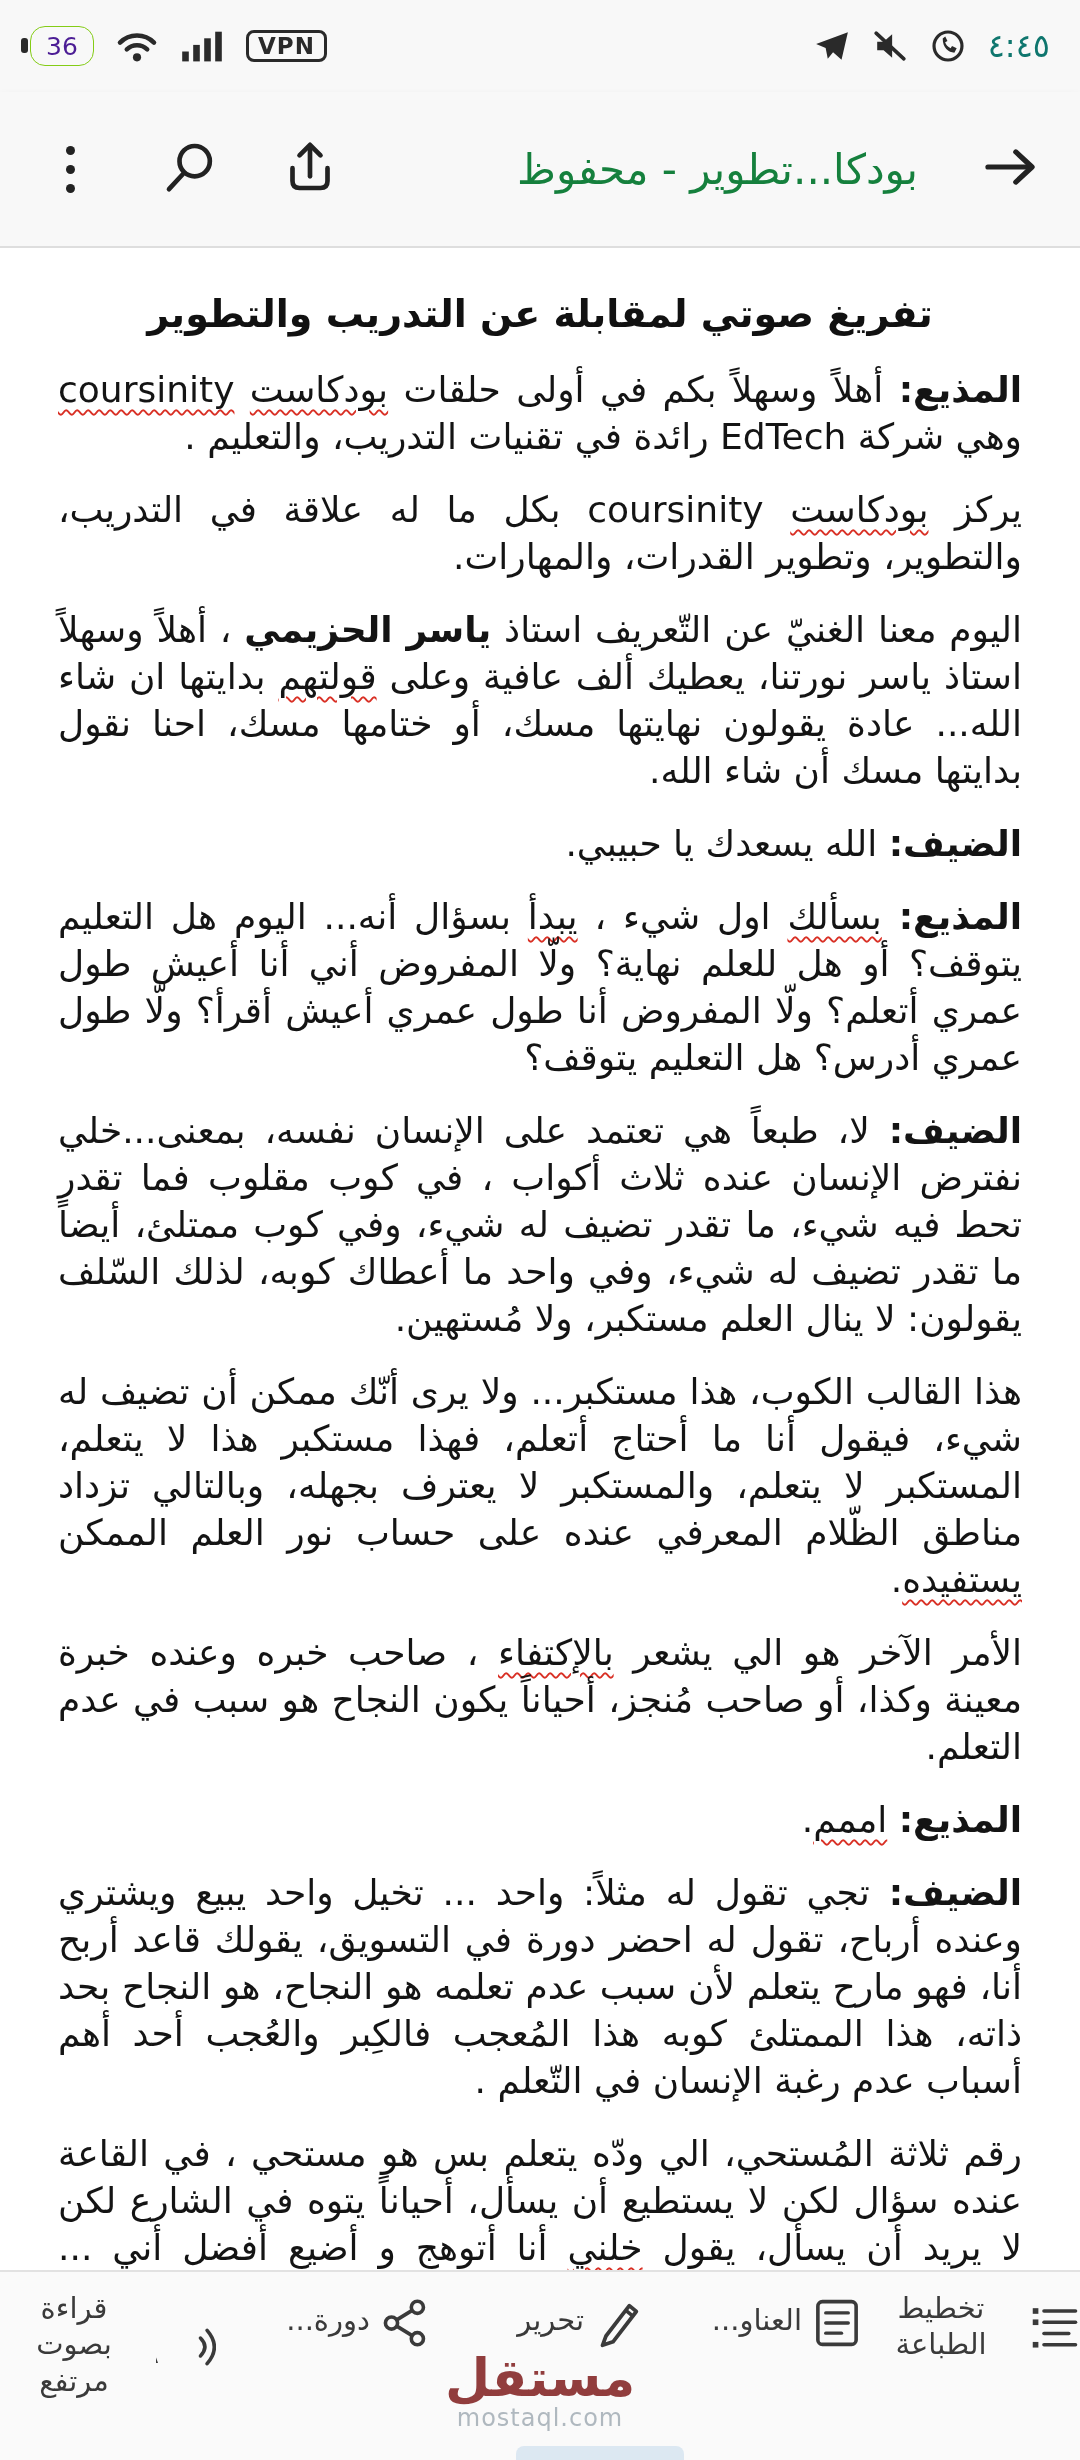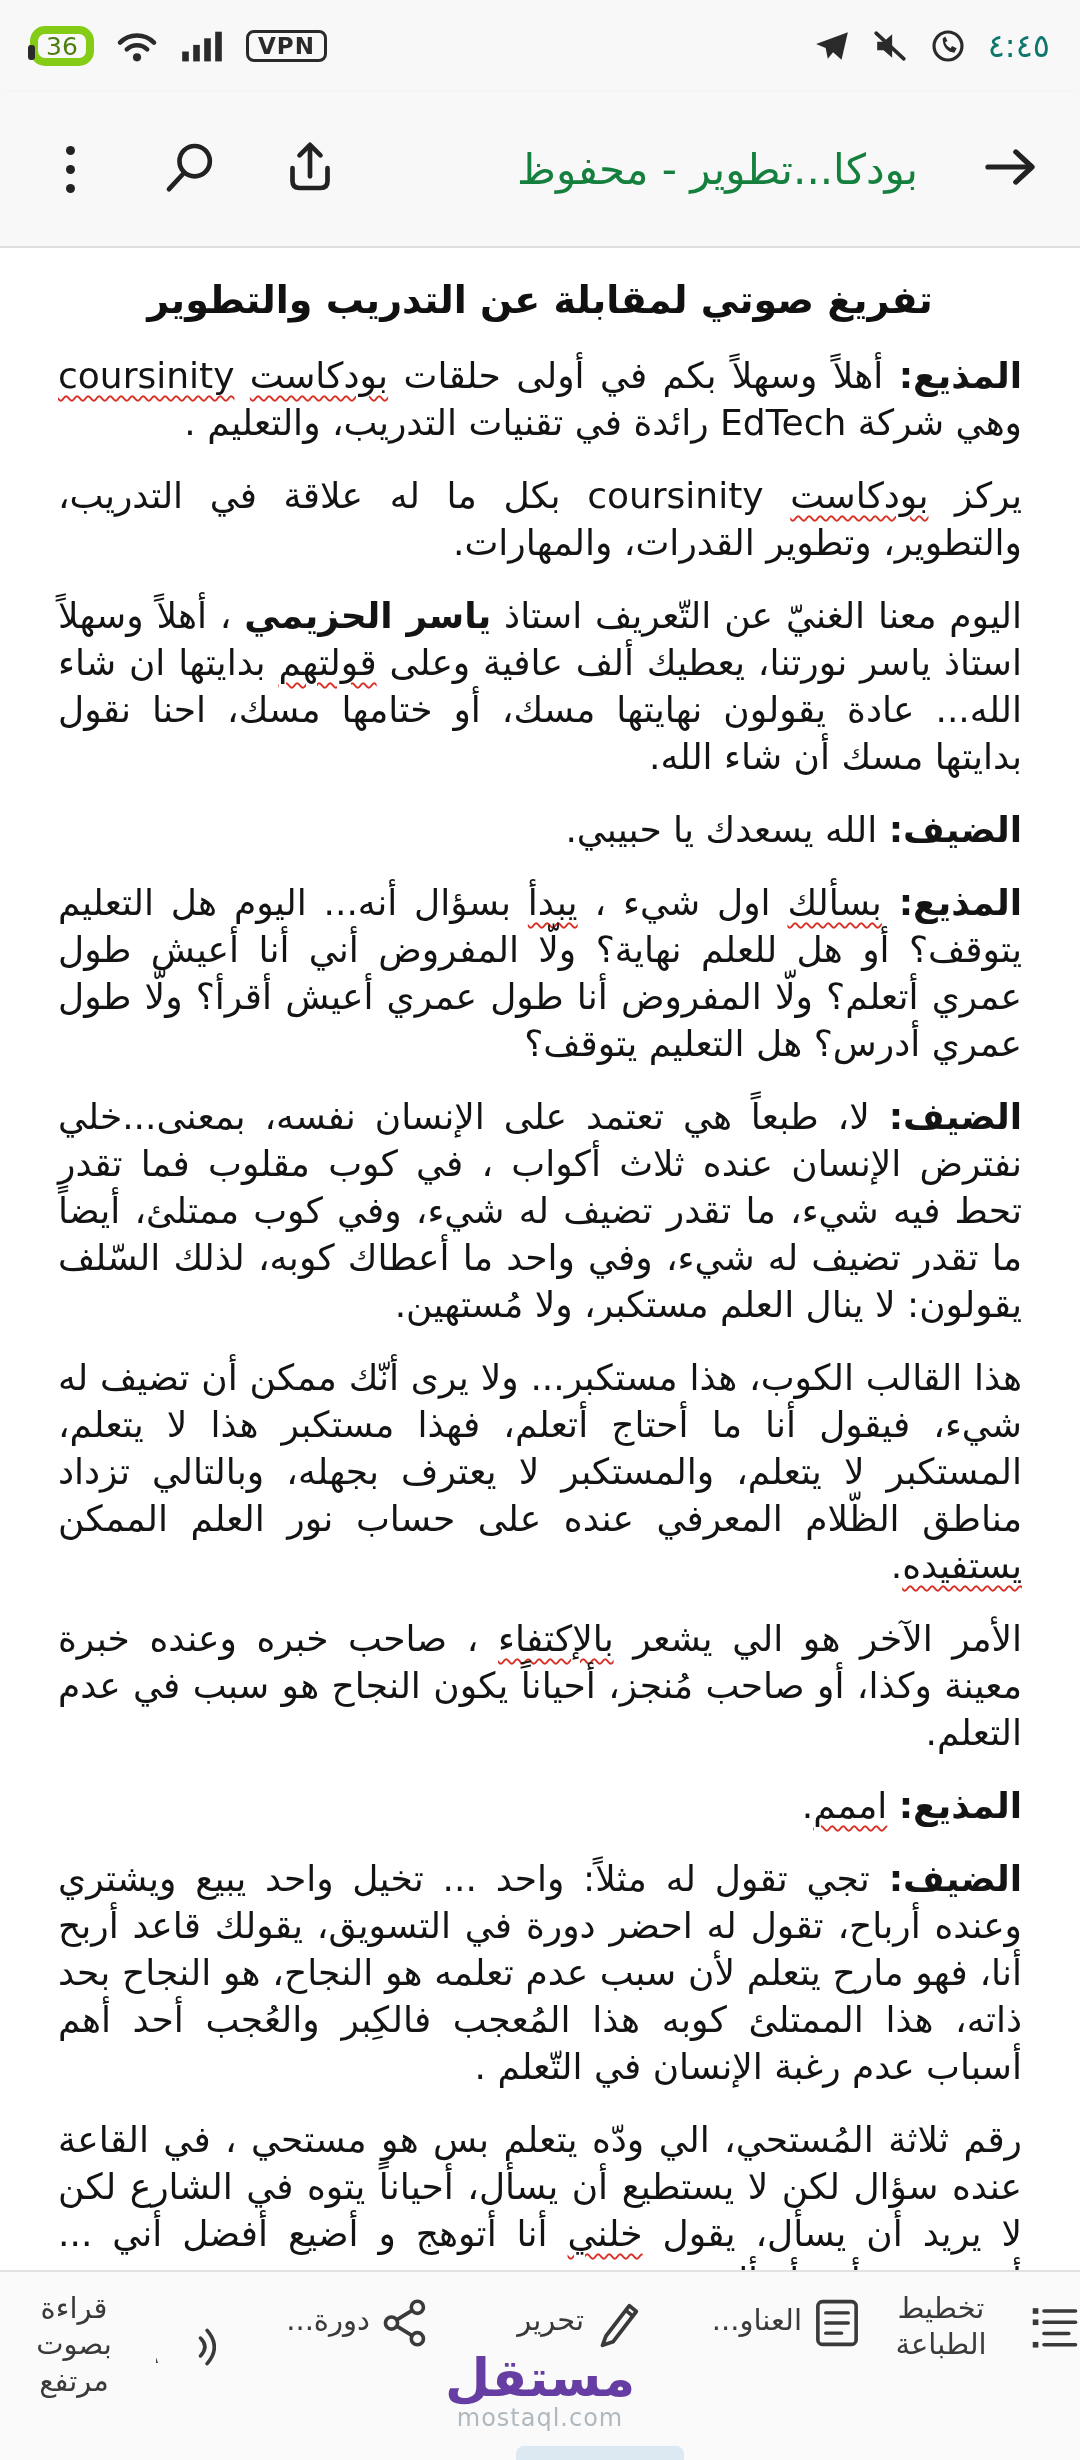--- a/index.html
+++ b/index.html
@@ -7,23 +7,23 @@
     width:1080px;height:2460px;position:relative;overflow:hidden;
     background:#ffffff;font-family:"DejaVu Sans",sans-serif;color:#1b1b1b;
   }
   
   .status-bar{
     height:92px;background:#f8f8f8;display:flex;align-items:center;
     justify-content:space-between;padding:0 30px;box-sizing:border-box;
   }
   .sb-group{display:flex;align-items:center;gap:22px;}
   .battery{
-    position:relative;border:8px solid #84cc16;border-radius:15px;height:40px;
+    position:relative;border:1px solid #84cc16;border-radius:15px;height:40px;
     min-width:64px;display:flex;align-items:center;justify-content:center;
-    font-size:25px;color:#4d7c0f;box-sizing:border-box;padding:0 8px;
+    font-size:25px;color:#4c1d95;box-sizing:border-box;padding:0 8px;
   }
   .battery::before{
     content:"";position:absolute;left:-10px;top:11px;width:7px;height:15px;
     background:#2a2a2a;border-radius:3px;
   }
   .vpn-badge{
     border:3px solid #2a2a2a;border-radius:8px;font-size:23px;font-weight:700;
     padding:0 9px;color:#2a2a2a;letter-spacing:1px;
   }
   .sb-time{font-size:32px;color:#0f766e;}
@@ -40,21 +40,21 @@
     font-size:42px;color:#15803d;white-space:nowrap;direction:rtl;
   }
   .kebab{display:flex;flex-direction:column;gap:10px;align-items:center;}
   .kebab i{width:9px;height:9px;border-radius:50%;background:#222;}
   
   .document{
     position:relative;height:2022px;background:#ffffff;box-sizing:border-box;
     padding:30px 58px 0 58px;overflow:hidden;direction:rtl;
   }
   .doc-title{
-    font-size:38px;font-weight:700;text-align:center;margin:0 0 30px 0;color:#111;
+    font-size:38px;font-weight:700;text-align:center;margin:14px 0 30px 0;color:#111;
   }
   .para{
     font-size:36px;line-height:47px;text-align:justify;margin:0 0 26px 0;color:#141414;
   }
   .bold-text{font-weight:700;margin-top:29px;}
   .misspelled-word{
     text-decoration:underline;text-decoration-style:wavy;
     text-decoration-color:var(--wavy-color,#d93025);
     text-decoration-thickness:2px;text-underline-offset:7px;
   }
@@ -69,21 +69,21 @@
   }
   .tb-icon{height:60px;display:flex;align-items:flex-end;justify-content:center;}
   .tb-label{
     font-size:29px;color:#3a3a3a;text-align:center;line-height:1.25;max-width:190px;
   }
   
   .watermark{
     position:absolute;bottom:28px;left:50%;transform:translateX(-50%);
     text-align:center;z-index:10;pointer-events:none;opacity:.85;
   }
-  .wm-ar{font-size:52px;font-weight:700;color:#4c1d95;}
+  .wm-ar{font-size:52px;font-weight:700;color:#7f1d1d;}
   .wm-latin{font-size:24px;color:#a3adb5;margin-top:-4px;letter-spacing:1px;}
   .gesture-pill{
     position:absolute;bottom:0;left:516px;width:168px;height:14px;
     background:#dce8f2;border-radius:8px 8px 0 0;z-index:9;
   }
 </style>
 </head>
 <body>
 
 <div class="status-bar">

